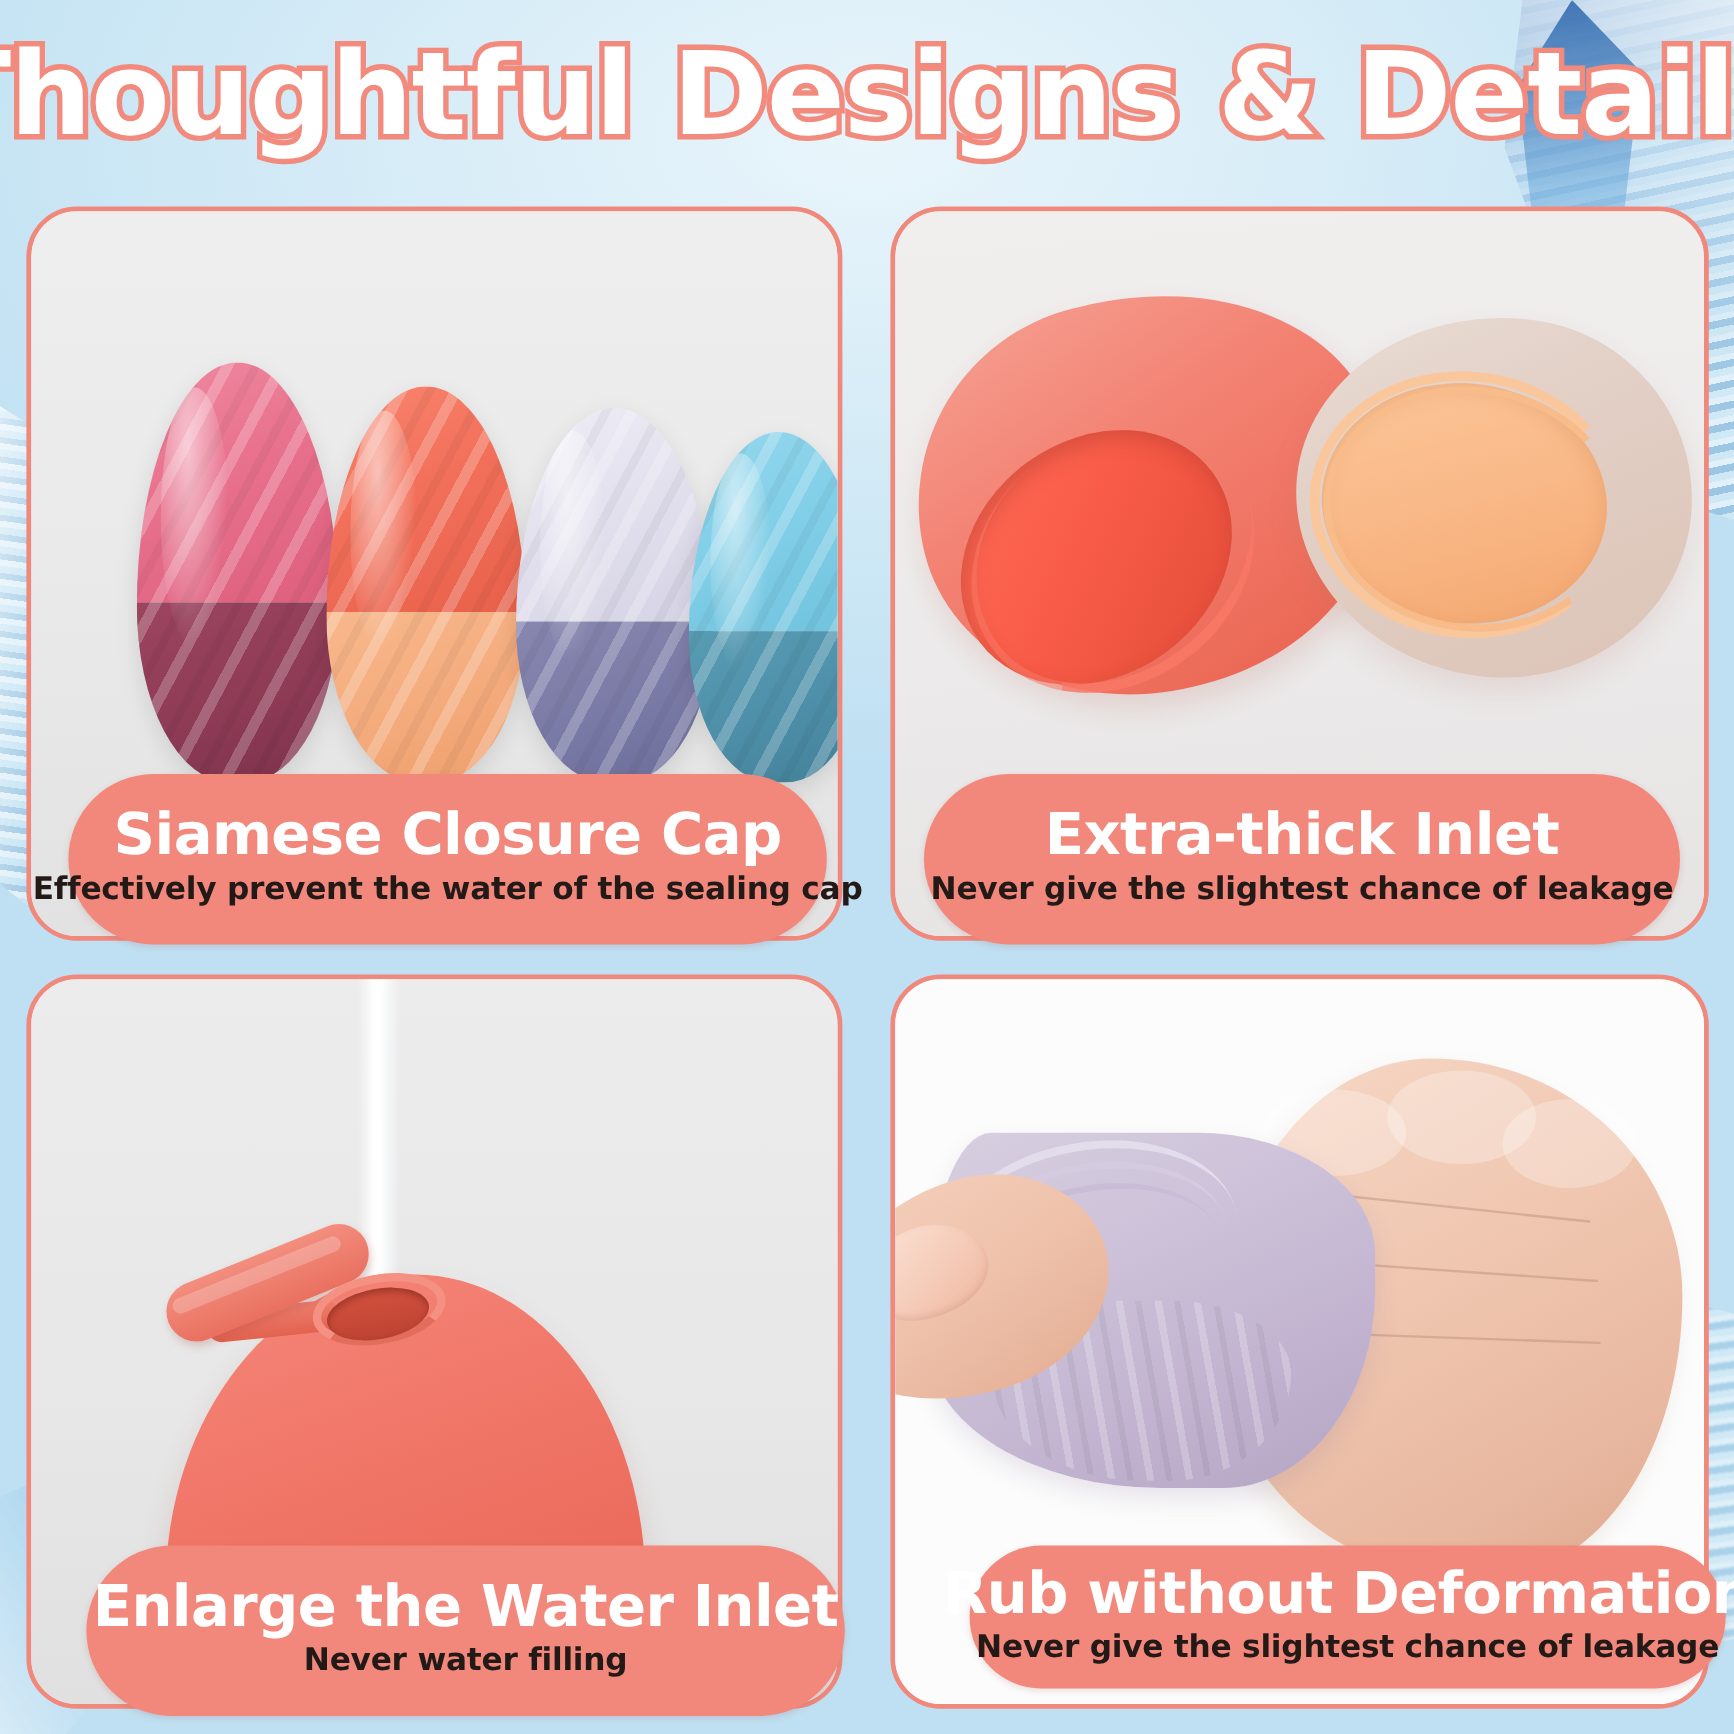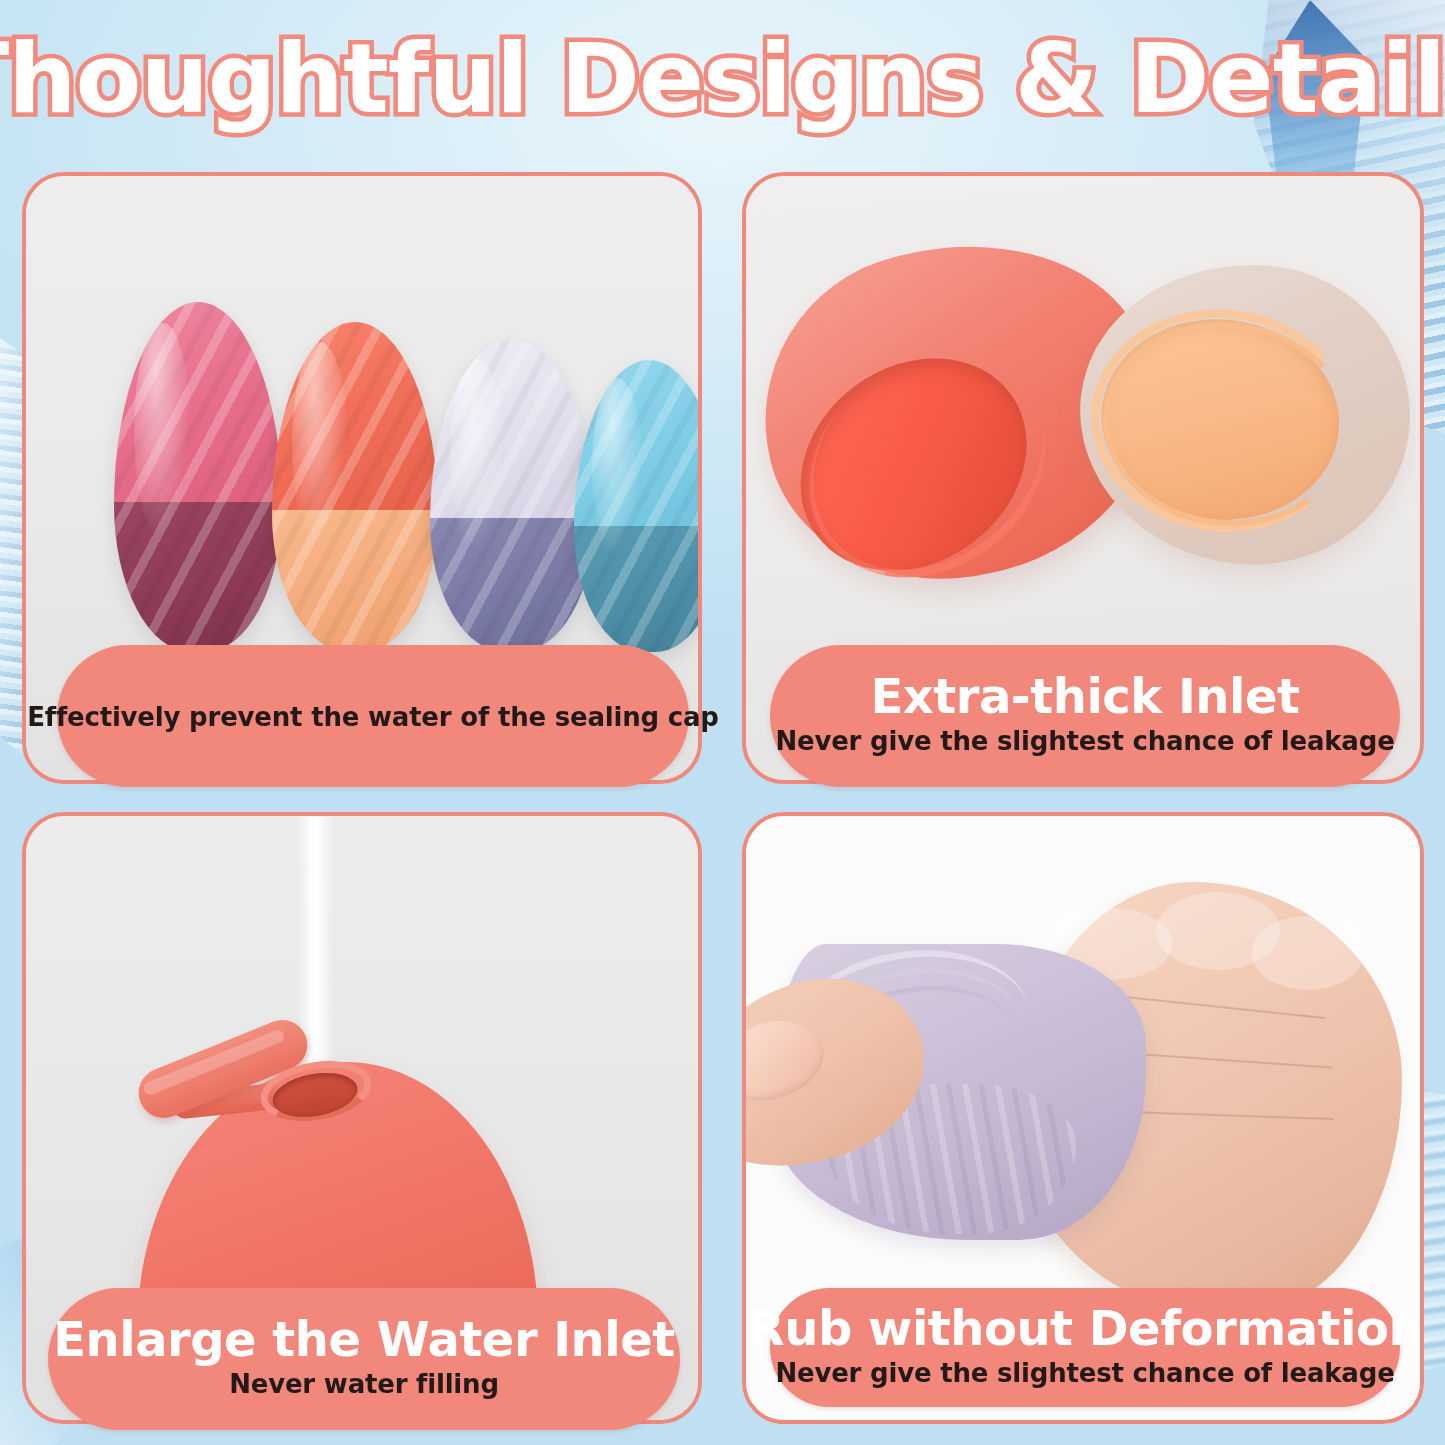--- a/index.html
+++ b/index.html
@@ -118,22 +118,22 @@
     font-weight:bold;
     font-size:26px;
     color:#231a18;
     line-height:1.1;
     white-space:nowrap;
     margin-top:6px;
     letter-spacing:-.2px;
   }
   .cap1{ left:57px;  top:645px;  width:632px; height:142px; }
   .cap2{ left:770px; top:645px;  width:630px; height:142px; }
-  .cap3{ left:48px;  top:1288px; width:632px; height:142px; }
-  .cap4{ left:770px; top:1288px; width:630px; height:119px; }
+  .cap3{ left:72px;  top:1288px; width:632px; height:142px; }
+  .cap4{ left:808px; top:1288px; width:630px; height:119px; }
 
   
   .p1 .photo{
     background:linear-gradient(180deg,#eeeeee 0%,#e9e9e9 55%,#e2e2e2 100%);
   }
   .bottle{
     position:absolute; bottom:128px;
     border-radius:50% 50% 46% 46% / 58% 58% 42% 42%;
     overflow:hidden;
     filter:drop-shadow(0 7px 9px rgba(0,0,0,.10));
@@ -413,20 +413,21 @@
         <div class="sq-fold3"></div>
       </div>
       <div class="thumb"></div>
       <div class="nail"></div>
     </div>
   </div>
 
 </div>
 
 <div class="caption cap1">
+  <div class="ctitle">Siamese Closure Cap</div>
   <div class="csub">Effectively prevent the water of the sealing cap</div>
 </div>
 <div class="caption cap2">
   <div class="ctitle">Extra-thick Inlet</div>
   <div class="csub">Never give the slightest chance of leakage</div>
 </div>
 <div class="caption cap3">
   <div class="ctitle">Enlarge the Water Inlet</div>
   <div class="csub">Never water filling</div>
 </div>

